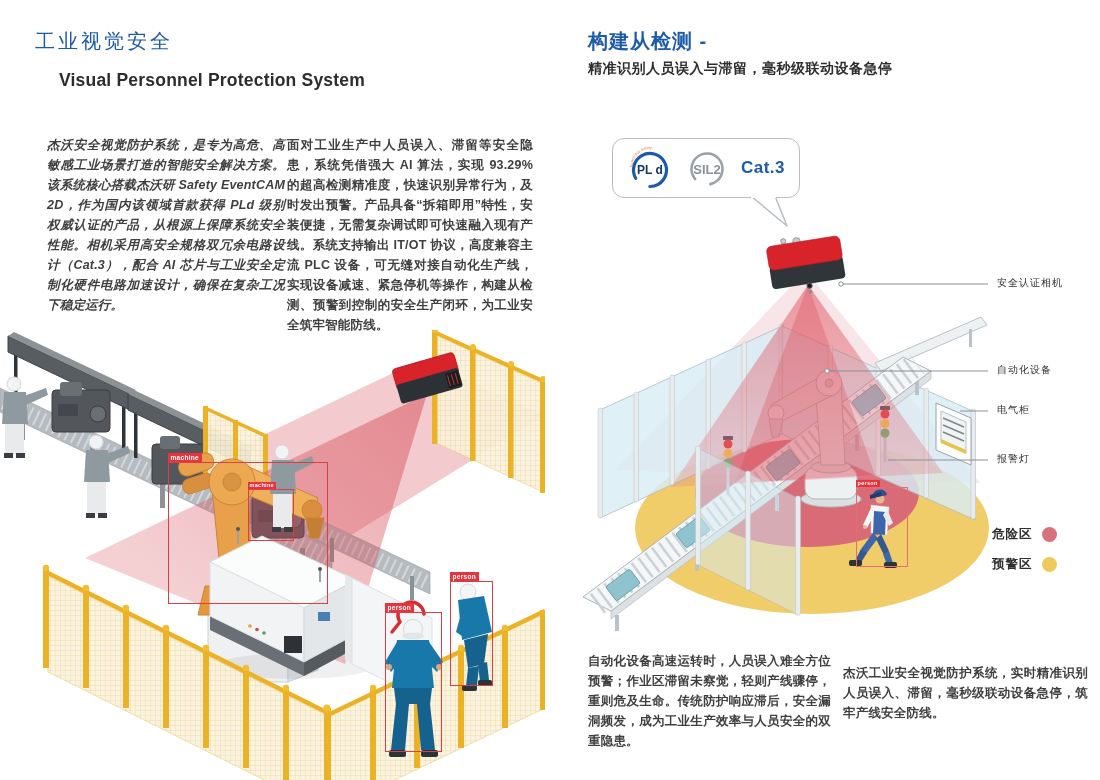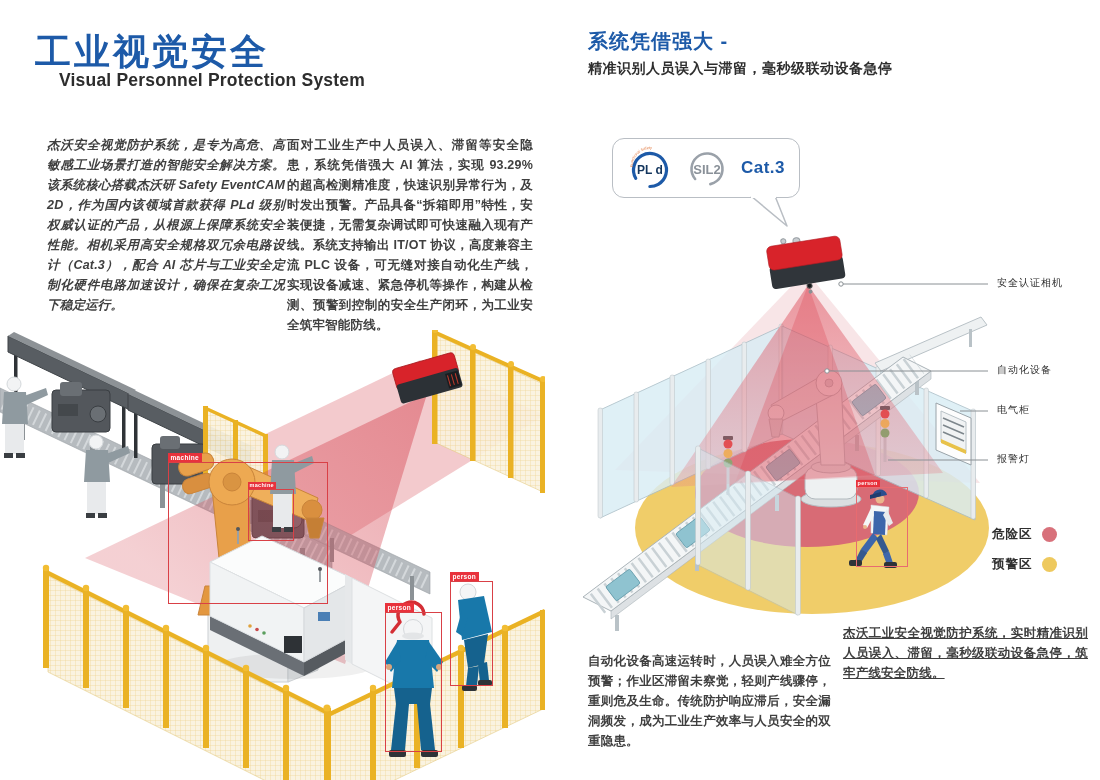--- a/index.html
+++ b/index.html
@@ -1,29 +1,29 @@
 <!DOCTYPE html>
 <html><head>
 <meta charset="utf-8">
 <style>
   html,body{margin:0;padding:0;background:#e9e9e9;}
   .page{position:relative;width:1100px;height:780px;background:#ffffff;overflow:hidden;
         font-family:"Liberation Sans",sans-serif;margin:0 auto;}
   .abs{position:absolute;}
   
-  .l-title{left:35px;top:28px;font-size:36px;font-weight:bold;color:#1d5aa8;letter-spacing:3px;}
+  .l-title{left:35px;top:28px;font-size:20px;font-weight:normal;color:#1d5aa8;letter-spacing:3px;}
   .l-sub{left:35px;top:70px;font-size:17.5px;font-weight:600;color:#2d2d2d;letter-spacing:.2px;margin-left:24px;}
   .r-title{left:588px;top:28px;font-size:20px;font-weight:bold;color:#1d5aa8;letter-spacing:1px;}
   .r-sub{left:588px;top:60px;font-size:14px;font-weight:600;color:#2e2e2e;letter-spacing:.5px;}
   
   .para{font-size:12.5px;line-height:20px;color:#3f3f3f;text-align:justify;font-weight:600;letter-spacing:.2px;}
   .lp1{left:47px;top:122px;width:238px;font-style:italic;}
   .lp2{left:287px;top:122px;width:246px;}
   .rp1{left:588px;top:638px;width:243px;}
-  .rp2{left:843px;top:610px;width:245px;text-decoration:underline;}
+  .rp2{left:843px;top:650px;width:245px;}
   
   .bubble{left:612px;top:138px;width:188px;height:60px;background:#fff;border:1.5px solid #b9bec4;
           border-radius:12px;display:flex;align-items:center;justify-content:space-around;padding:0 8px;box-sizing:border-box;}
   .cat3{font-size:17px;font-weight:800;color:#1d5aa8;letter-spacing:.5px;}
   
   .callout{left:997px;font-size:10px;font-weight:normal;color:#2f2f2f;letter-spacing:1px;white-space:nowrap;}
   .legend-row{left:992px;display:flex;align-items:center;gap:9px;}
   .legend-label{font-size:12.5px;font-weight:bold;color:#2f2f2f;letter-spacing:1px;}
   .legend-dot{width:15px;height:15px;border-radius:50%;}
   
@@ -278,21 +278,21 @@
       <span class="tag">machine</span>
       </div>
     <div class="bbox" style="left:385px;top:282px;width:57px;height:140px;">
       <span class="tag">person</span>
       </div>
     <div class="bbox" style="left:450px;top:251px;width:43px;height:105px;">
       <span class="tag">person</span>
       </div>
   </div>
 
-  <div class="abs r-title">系统凭借强大 -</div>
+  <div class="abs r-title">构建从检测 -</div>
   <div class="abs r-sub">精准识别人员误入与滞留，毫秒级联动设备急停</div>
 
   <div class="abs bubble">
     <svg width="46" height="46" viewBox="0 0 46 46">
       <defs>
           <path id="b1arc" d="M6,22 A17,17 0 0 1 40,20"></path>
         </defs>
       <circle cx="23" cy="25" r="16.5" fill="none" stroke="#1d5aa8" stroke-width="3.2" stroke-dasharray="86 18" transform="rotate(150 23 25)" stroke-linecap="round"></circle>
       <text font-size="3.8" fill="#e0763c" font-family="Liberation Sans, sans-serif">
         <textPath href="#b1arc">Functional Safety</textPath>

